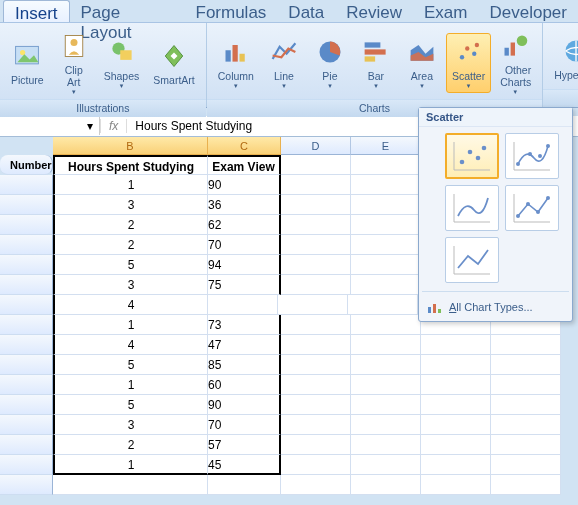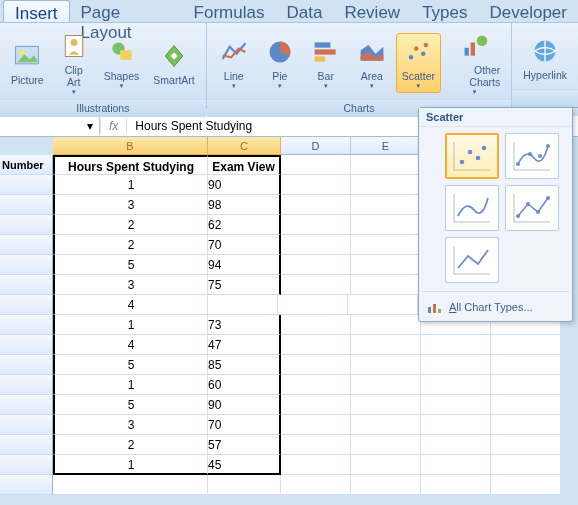--- a/index.html
+++ b/index.html
@@ -34,21 +34,21 @@
 .colhead { background: linear-gradient(#f4f8fd,#deeafe); border-right: 1px solid #b2c7e3; border-bottom: 1px solid #9ab4d6; font-size: 11px; color:#3b5e8a; text-align:center; height:18px; line-height:18px; }
 .colhead.selhead { background: linear-gradient(#ffe9a8,#f9d178); border-color:#e9b14f; color:#b16a12; }
 .chB { width: 155px; } .chC { width: 73px; } .chD { width: 70px; } .chE { width: 70px; } .chF { width: 70px; } .chG { width: 70px; }
 
 .rows { }
 .row { display: flex; height: 20px; }
 .rowhead { width: 53px; background: linear-gradient(#f4f8fd,#deeafe); border-right:1px solid #9ab4d6; border-bottom:1px solid #cdddf1; font-size:11px; color:#3b5e8a; text-align:right; padding-right:4px; line-height:20px; }
 .cell { border-right: 1px solid #d3dff0; border-bottom: 1px solid #d3dff0; background:#fff; font-size: 12px; line-height:20px; overflow:hidden; white-space:nowrap; }
 .cB { width:155px; text-align:center; } .cC { width:73px; text-align:left; } .cD,.cE,.cF,.cG { width:70px; }
 .hdr .cell { font-weight: bold; text-align:center; }
-.hdr .rowhead { text-align:left; padding-left:2px; font-weight:bold; color:#000; }
+.hdr .rowhead { text-align:left; padding-left:10px; font-weight:bold; color:#000;border-radius:8px; }
 
 .sel .cB, .sel .cC { background:#fff; }
 .selborder-top { border-top: 2.5px solid #000; }
 .selborder-left { border-left: 2.5px solid #000; }
 .selborder-right { border-right: 2.5px solid #000 !important; }
 .selborder-bottom { border-bottom: 2.5px solid #000 !important; }
 
 
 .dropdown { position: absolute; top: 107px; left: 418px; width: 155px; background: #f0f4fa; border: 1px solid #8ba9ce; box-shadow: 2px 2px 5px rgba(0,0,0,0.2); z-index:10; border-radius:3px; }
 .dd-title { background:#eef4fb; padding:3px 7px; font-size:11px; color:#355587; font-weight:bold; border-bottom:1px solid #dce6f4; }
@@ -63,21 +63,21 @@
 </style>
 </head>
 <body>
 
 <div class="tabs">
   <div class="tab active">Insert</div>
   <div class="tab">Page Layout</div>
   <div class="tab">Formulas</div>
   <div class="tab">Data</div>
   <div class="tab">Review</div>
-  <div class="tab">Types</div>
+  <div class="tab">Exam</div>
   <div class="tab">Developer</div>
 </div>
 
 <div class="ribbon">
 
   <div class="rgroup">
     <div class="rgroup-inner">
       <div class="rbtn">
         <span class="ico">
             <svg viewBox="0 0 32 32">
@@ -118,20 +118,31 @@
             </svg>
           </span>
         <span>SmartArt</span>
       </div>
     </div>
     <div class="rgroup-label">Illustrations</div>
   </div>
 
   <div class="rgroup">
     <div class="rgroup-inner">
+      <div class="rbtn">
+        <span class="ico">
+            <svg viewBox="0 0 32 32">
+              <rect x="4" y="14" width="6" height="13" fill="#5a8ac8"></rect>
+              <rect x="12" y="8" width="6" height="19" fill="#d36f4e"></rect>
+              <rect x="20" y="18" width="6" height="9" fill="#e8c254"></rect>
+            </svg>
+          </span>
+        <span>Column</span>
+        <span class="chev">▾</span>
+      </div>
       <div class="rbtn">
         <span class="ico">
             <svg viewBox="0 0 32 32">
               <polyline points="3,24 11,10 19,18 29,6" fill="none" stroke="#5a8ac8" stroke-width="2.5"></polyline>
               <polyline points="3,20 13,22 21,12 29,16" fill="none" stroke="#d36f4e" stroke-width="2.5"></polyline>
             </svg>
           </span>
         <span>Line</span>
         <span class="chev">▾</span>
       </div>
@@ -243,21 +254,21 @@
     <div class="cell cB selborder-left ">1</div>
     <div class="cell cC selborder-right ">90</div>
     <div class="cell cD"></div>
     <div class="cell cE"></div>
     <div class="cell cF"></div>
     <div class="cell cG"></div>
       </div>
       <div class="row sel">
         <div class="rowhead"></div>
     <div class="cell cB selborder-left ">3</div>
-    <div class="cell cC selborder-right ">98</div>
+    <div class="cell cC selborder-right ">36</div>
     <div class="cell cD"></div>
     <div class="cell cE"></div>
     <div class="cell cF"></div>
     <div class="cell cG"></div>
       </div>
       <div class="row sel">
         <div class="rowhead"></div>
     <div class="cell cB selborder-left ">2</div>
     <div class="cell cC selborder-right ">62</div>
     <div class="cell cD"></div>

